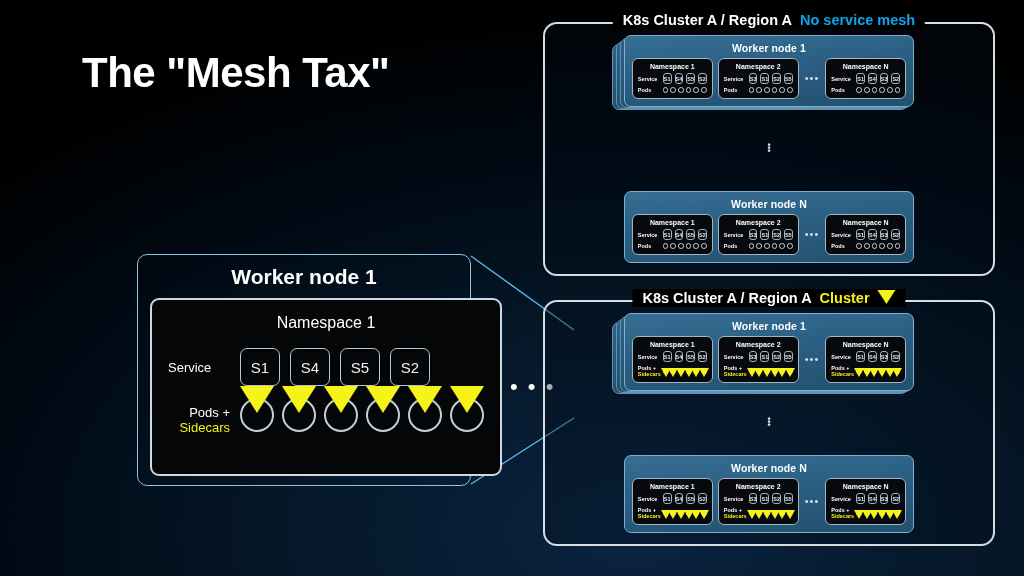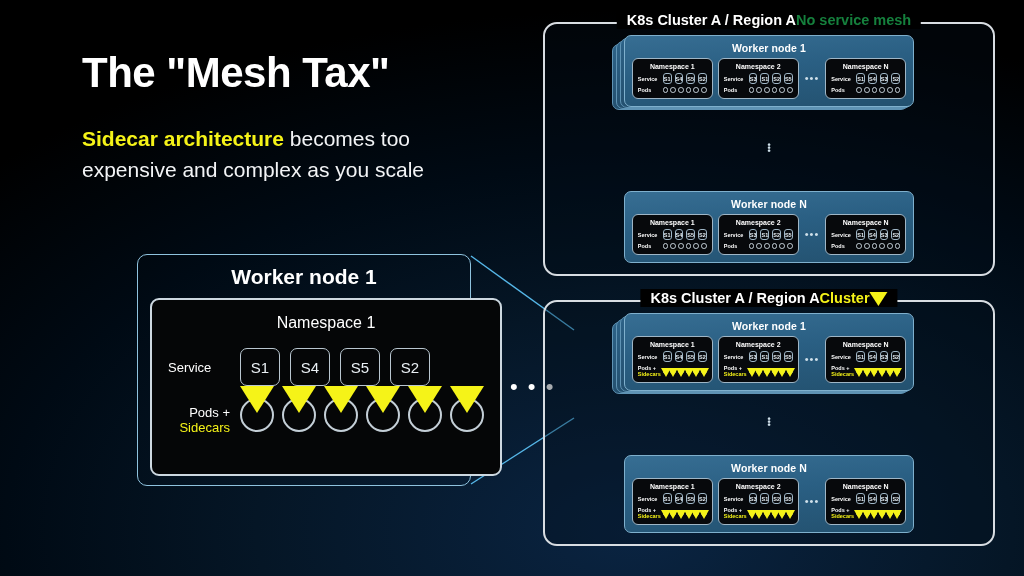--- a/index.html
+++ b/index.html
@@ -36,23 +36,23 @@
     border: 2px solid #d8dde2;
     border-radius: 14px;
     background: rgba(2,14,26,0.35);
   }
   .cluster-label {
     position: absolute; top: -13px; left: 50%;
     transform: translateX(-50%);
     background: #000000; padding: 1px 10px;
     white-space: nowrap;
     font-size: 14.5px; font-weight: 700; color: #ffffff;
-    display: flex; align-items: flex-end; 
-  }
-  .cluster-label .tag-red { color: #15803d; }
+    display: flex; align-items: flex-start; gap: 8px;
+  }
+  .cluster-label .tag-red { color: #0ea5e9; }
   .cluster-label .tag-yellow { color: #f5f318; }
   .tri-badge {
     width: 0; height: 0; display: inline-block;
     border-left: 9px solid transparent;
     border-right: 9px solid transparent;
     border-top: 14px solid #f5f318;
   }
 
   
   .node-wrap { position: relative; margin: 0 auto; }
@@ -190,23 +190,20 @@
 
 <div id="slide">
 
   <svg id="connector">
     <line x1="471" y1="256" x2="574" y2="330" stroke="#56b7e8" stroke-width="1.4"></line>
     <line x1="471" y1="484" x2="574" y2="418" stroke="#56b7e8" stroke-width="1.4"></line>
   </svg>
 
   <div id="title-block">
     <div id="page-title">The "Mesh Tax"</div>
-    <div id="subtitle">
-      <span class="hl">Sidecar architecture</span><span> becomes too expensive and complex as you scale</span>
-    </div>
   </div>
 
   <div id="detail-panel">
     <div id="detail-title">Worker node 1</div>
     <div id="detail-body">
       <div id="detail-ns">
         <div id="detail-ns-title">Namespace 1</div>
         <div id="detail-svc-line">
           <span class="d-label">Service</span>
           <span class="d-chip">S1</span>

